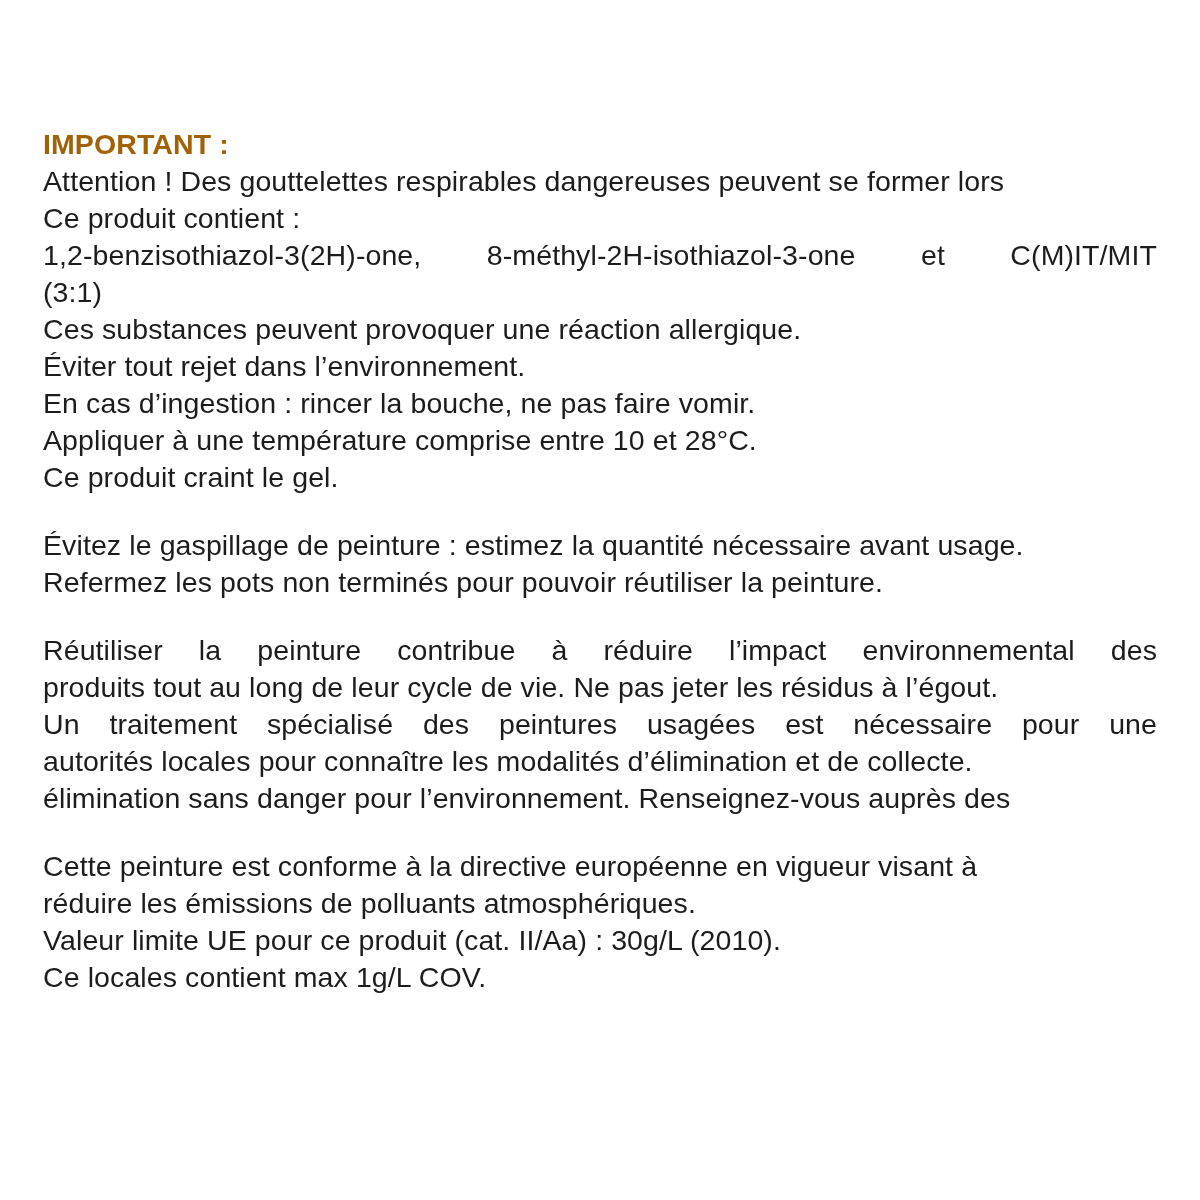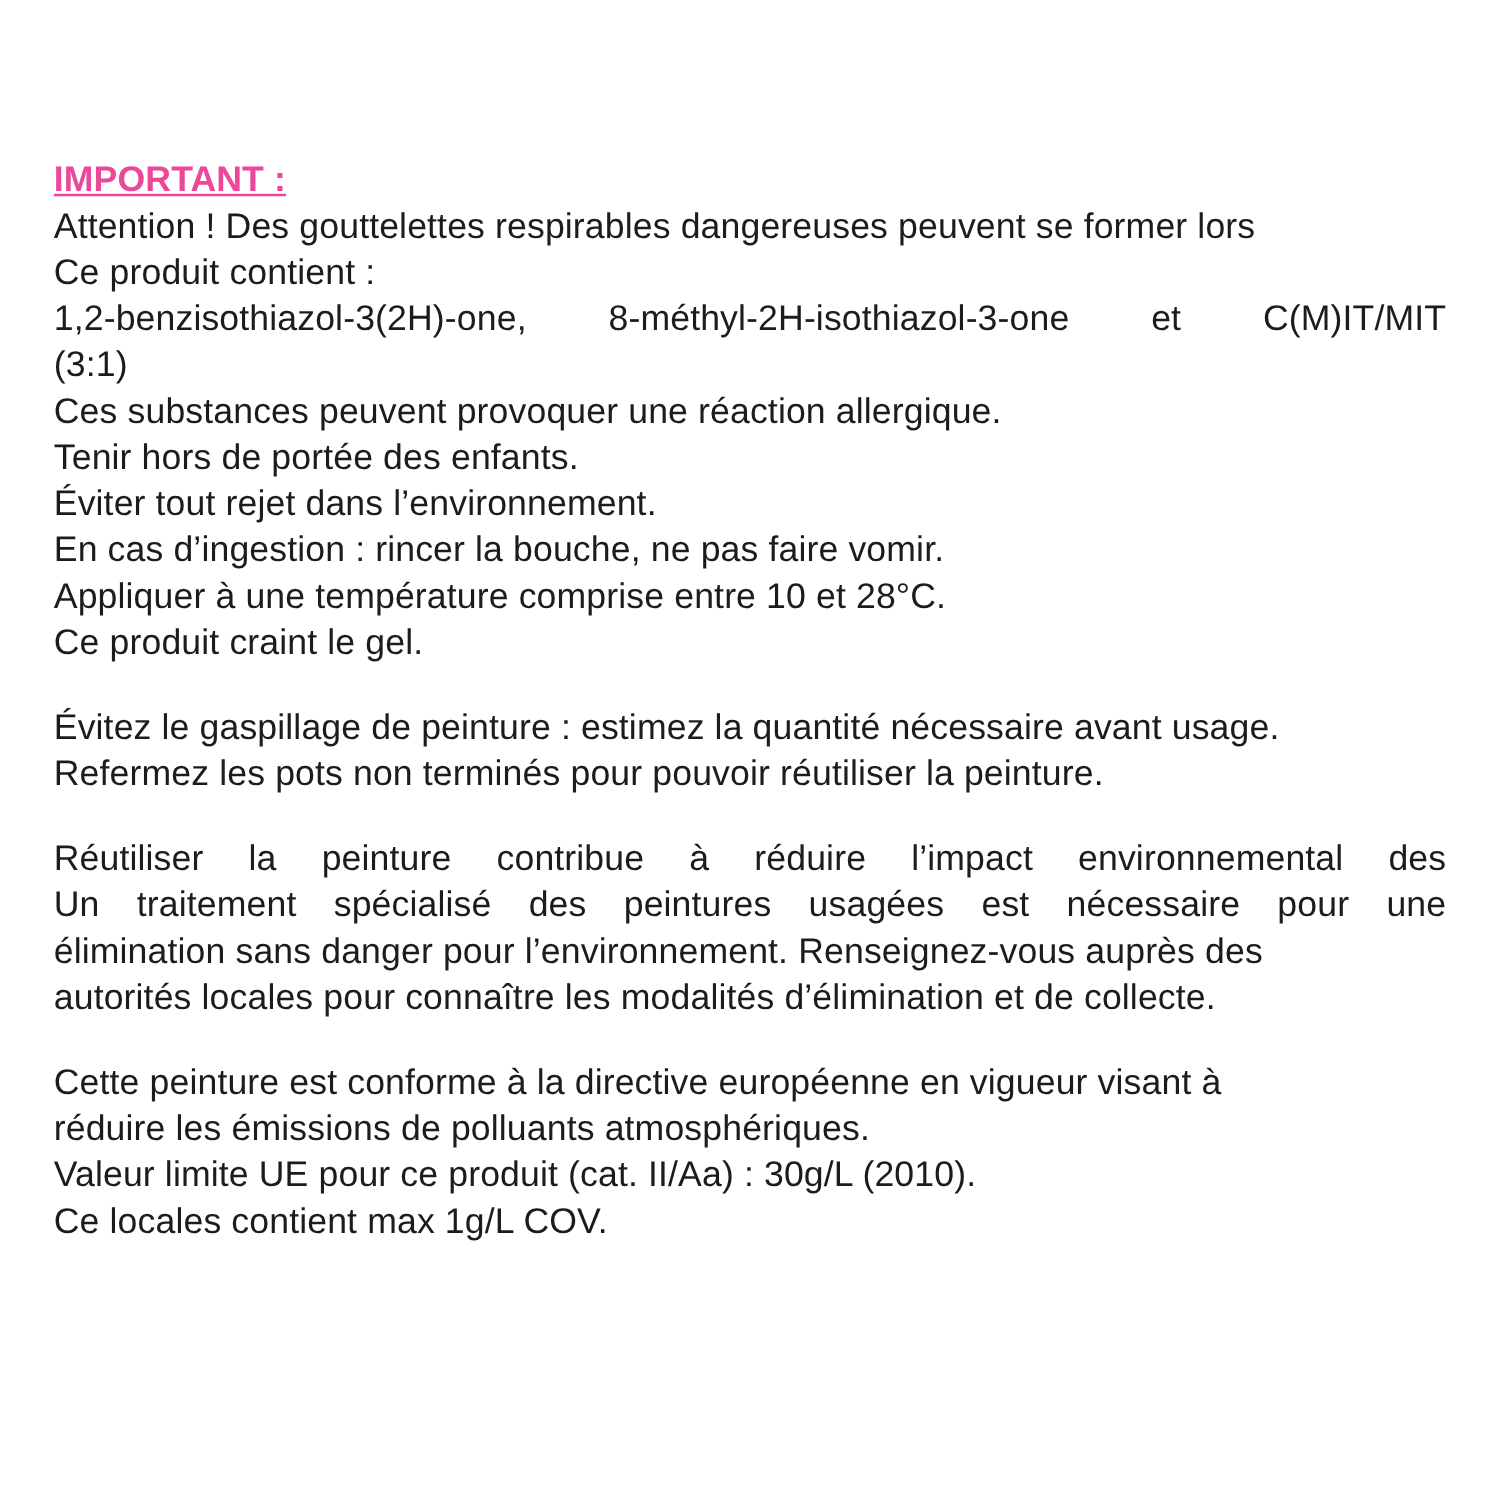--- a/index.html
+++ b/index.html
@@ -16,22 +16,21 @@
     top: 126px;
     width: 1114px;
     color: #1c1c1c;
     font-family: "Liberation Sans", sans-serif;
     font-size: 28.5px;
     line-height: 37px;
     letter-spacing: 0.1px;
   }
   .heading {
     font-weight: 700;
-    color: #ec4899;
-    text-decoration: underline;
+    color: #a16207;
   }
   .paragraph { margin: 0; padding: 0; }
   .paragraph + .paragraph { margin-top: 31px; }
   .line {
     white-space: nowrap;
     text-align: left;
   }
   .line.justify {
     white-space: normal;
     text-align: justify;
@@ -45,35 +44,35 @@
   <div class="paragraph heading-block">
     <div class="line heading">IMPORTANT :</div>
   </div>
   <div id="paragraphs-root">
       <div class="paragraph">
         <div class="line">Attention ! Des gouttelettes respirables dangereuses peuvent se former lors</div>
         <div class="line">Ce produit contient :</div>
         <div class="line justify">1,2-benzisothiazol-3(2H)-one, 8-méthyl-2H-isothiazol-3-one et C(M)IT/MIT</div>
         <div class="line">(3:1)</div>
         <div class="line">Ces substances peuvent provoquer une réaction allergique.</div>
-        <div class="line">Tenir hors de portée des enfants.</div>
         <div class="line">Éviter tout rejet dans l’environnement.</div>
         <div class="line">En cas d’ingestion : rincer la bouche, ne pas faire vomir.</div>
         <div class="line">Appliquer à une température comprise entre 10 et 28°C.</div>
         <div class="line">Ce produit craint le gel.</div>
       </div>
       <div class="paragraph">
         <div class="line">Évitez le gaspillage de peinture : estimez la quantité nécessaire avant usage.</div>
         <div class="line">Refermez les pots non terminés pour pouvoir réutiliser la peinture.</div>
       </div>
       <div class="paragraph">
         <div class="line justify">Réutiliser la peinture contribue à réduire l’impact environnemental des</div>
+        <div class="line">produits tout au long de leur cycle de vie. Ne pas jeter les résidus à l’égout.</div>
         <div class="line justify">Un traitement spécialisé des peintures usagées est nécessaire pour une</div>
+        <div class="line">autorités locales pour connaître les modalités d’élimination et de collecte.</div>
         <div class="line">élimination sans danger pour l’environnement. Renseignez-vous auprès des</div>
-        <div class="line">autorités locales pour connaître les modalités d’élimination et de collecte.</div>
       </div>
       <div class="paragraph">
         <div class="line">Cette peinture est conforme à la directive européenne en vigueur visant à</div>
         <div class="line">réduire les émissions de polluants atmosphériques.</div>
         <div class="line">Valeur limite UE pour ce produit (cat. II/Aa) : 30g/L (2010).</div>
         <div class="line">Ce locales contient max 1g/L COV.</div>
       </div>
     </div>
 </div>
 

